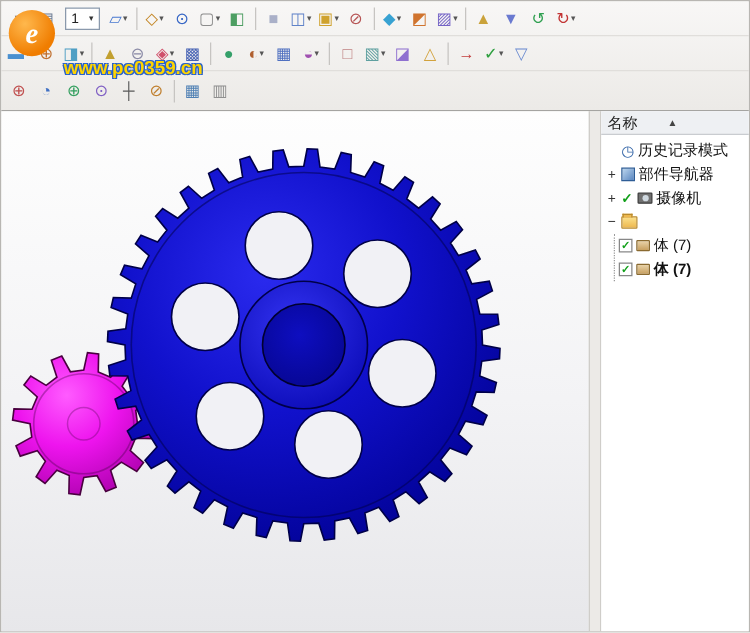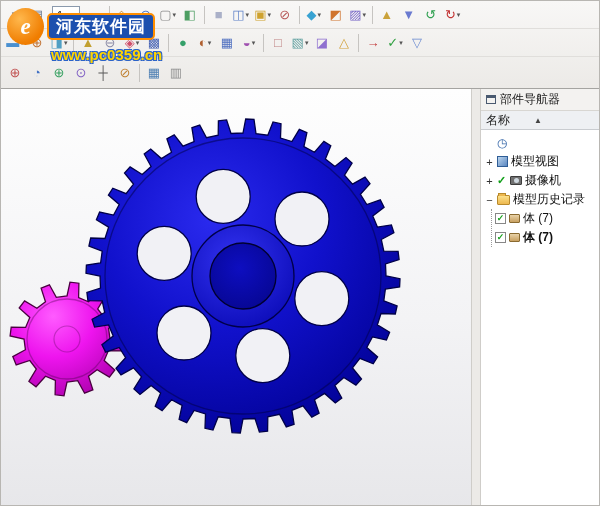--- a/index.html
+++ b/index.html
@@ -244,21 +244,20 @@
         </div>
         <div class="ticon">
           <span style="color: rgb(143, 143, 143);">▥</span>
         </div>
       </div>
   </div>
 
   <div class="wm">
     <div class="wm-row1">
       <div class="site-logo">e</div>
-      <div class="pill">河东软件园</div>
     </div>
     <div class="wm-row2">www.pc0359.cn</div>
   </div>
 
   <div class="viewport">
     <svg id="gearsvg" width="470" height="418" viewBox="0 0 470 418">
 <defs>
   <radialGradient id="gB" cx="40%" cy="32%" r="78%">
     <stop offset="0%" stop-color="#2a2aee"></stop>
     <stop offset="45%" stop-color="#1111cc"></stop>
@@ -294,52 +293,48 @@
           <circle cx="163.2" cy="164.4" r="27" fill="#f1f1f5" stroke="#000048" stroke-width="1.3"></circle>
   <circle cx="242" cy="187" r="51" fill="url(#gBoss)" stroke="#000048" stroke-width="1.3"></circle>
   <circle cx="242" cy="187" r="33" fill="url(#gBore)" stroke="#000030" stroke-width="1.3"></circle>
 </g>
       </svg>
   </div>
 
   <div class="vscroll"></div>
 
   <div class="panel">
-    <div class="panel-header">
-      <span class="win-icon"></span>
-      <span>部件导航器</span>
-    </div>
     <div class="panel-cols">
       <span>名称</span>
       <span class="sort">▲</span>
     </div>
     <div class="tree">
 
       <div class="titem">
         <span class="expander"></span>
         <span class="clock-glyph">◷</span>
+        <span>历史记录模式</span>
       </div>
 
       <div class="titem">
         <span class="expander">+</span>
         <span class="cube"></span>
-        <span>模型视图</span>
+        <span>部件导航器</span>
       </div>
 
       <div class="titem">
         <span class="expander">+</span>
         <span class="chk">✓</span>
         <span class="cam"></span>
         <span>摄像机</span>
       </div>
 
       <div class="titem">
         <span class="expander">−</span>
         <span class="folder"></span>
-        <span>模型历史记录</span>
       </div>
 
       <div class="children">
         <div class="titem">
           <span class="checkbox">✓</span>
           <span class="bodyicon"></span>
           <span>体 (7)</span>
         </div>
         <div class="titem bold">
           <span class="checkbox">✓</span>

